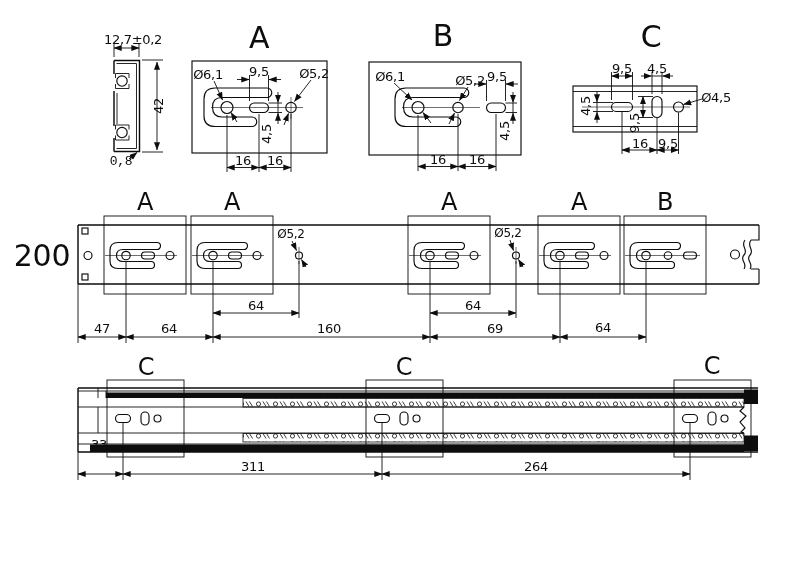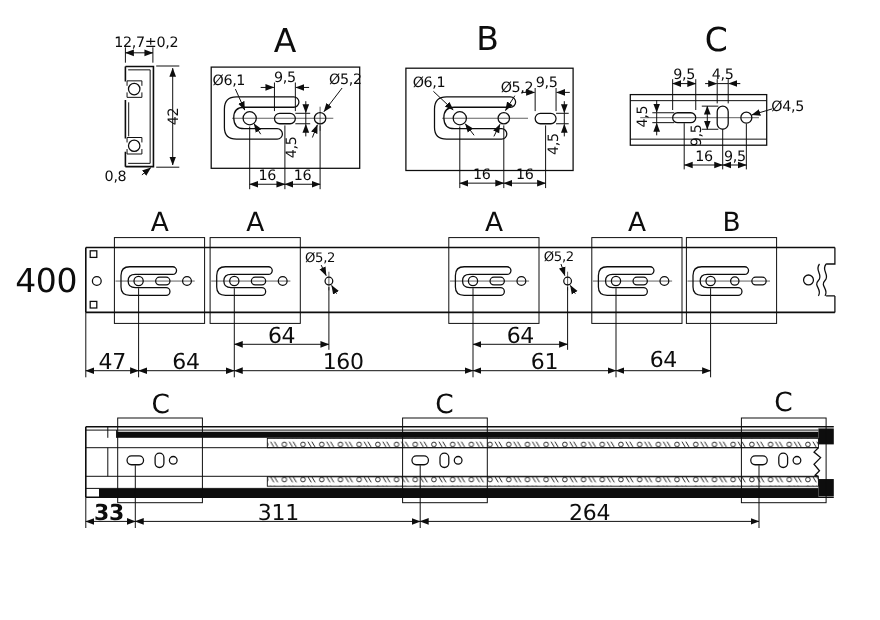--- a/index.html
+++ b/index.html
@@ -4,21 +4,21 @@
 <style>
   html,body{margin:0;padding:0;background:#fff;}
   .sheet{position:relative;width:800px;height:564px;background:#fff;overflow:hidden;
          font-family:"DejaVu Sans",sans-serif;color:#111;}
   .sheet svg{position:absolute;left:0;top:0;}
   .lbl{position:absolute;transform:translate(-50%,-50%);white-space:nowrap;
        letter-spacing:-0.3px;line-height:1;color:#0d0d0d;}
   .rot{transform:translate(-50%,-50%) rotate(-90deg);}
   .s12{font-size:12px;}
   .s13{font-size:13px;}
-  .s15{font-size:20px;}
+  .s15{font-size:13px;}
   .s24{font-size:24px;}
   .s30{font-size:30px;}
 </style>
 </head>
 <body>
 
 <div class="sheet">
 
 <svg width="800" height="564" viewBox="0 0 800 564">
   <defs>
@@ -239,21 +239,21 @@
 
     <path class="d" d="M78,452 V480 M123,423 V480 M382,423 V480 M690,423 V480"></path>
     <line class="d" x1="78" y1="474" x2="123" y2="474" marker-start="url(#ae)" marker-end="url(#ae)"></line>
     <line class="d" x1="123" y1="474" x2="382" y2="474" marker-start="url(#ae)" marker-end="url(#ae)"></line>
     <line class="d" x1="382" y1="474" x2="690" y2="474" marker-start="url(#ae)" marker-end="url(#ae)"></line>
   </g>
 </svg>
 
 <span class="lbl s13" style="left:133px;top:39px;">12,7±0,2</span>
 <span class="lbl rot s13" style="left:158px;top:106px;">42</span>
-<span class="lbl s13" style="left:105px;top:161px;">0,8</span>
+<span class="lbl s13" style="left:121px;top:161px;font-family:Liberation Mono, monospace;">0,8</span>
 
 <span class="lbl s30" style="left:259px;top:38px;">A</span>
 <span class="lbl s13" style="left:208px;top:74px;">Ø6,1</span>
 <span class="lbl s13" style="left:259px;top:71px;">9,5</span>
 <span class="lbl s13" style="left:314px;top:73px;">Ø5,2</span>
 <span class="lbl rot s13" style="left:266px;top:134px;">4,5</span>
 <span class="lbl s13" style="left:243px;top:160px;">16</span>
 <span class="lbl s13" style="left:275px;top:160px;">16</span>
 
 <span class="lbl s30" style="left:443px;top:36px;">B</span>
@@ -266,36 +266,36 @@
 
 <span class="lbl s30" style="left:651px;top:37px;">C</span>
 <span class="lbl s13" style="left:622px;top:68px;">9,5</span>
 <span class="lbl s13" style="left:657px;top:68px;">4,5</span>
 <span class="lbl rot s13" style="left:585px;top:106px;">4,5</span>
 <span class="lbl rot s13" style="left:634px;top:123px;">9,5</span>
 <span class="lbl s13" style="left:716px;top:97px;">Ø4,5</span>
 <span class="lbl s13" style="left:640px;top:143px;">16</span>
 <span class="lbl s13" style="left:668px;top:143px;">9,5</span>
 
-<span class="lbl s30" style="left:42px;top:256px;">400</span>
+<span class="lbl s30" style="left:42px;top:256px;">200</span>
 <span class="lbl s24" style="left:145px;top:202px;">A</span>
 <span class="lbl s24" style="left:232px;top:202px;">A</span>
 <span class="lbl s24" style="left:449px;top:202px;">A</span>
 <span class="lbl s24" style="left:579px;top:202px;">A</span>
 <span class="lbl s24" style="left:665px;top:202px;">B</span>
 <span class="lbl s12" style="left:291px;top:234px;">Ø5,2</span>
 <span class="lbl s12" style="left:508px;top:233px;">Ø5,2</span>
 <span class="lbl s15" style="left:256px;top:305px;">64</span>
 <span class="lbl s15" style="left:473px;top:305px;">64</span>
 <span class="lbl s15" style="left:102px;top:328px;">47</span>
 <span class="lbl s15" style="left:169px;top:328px;">64</span>
-<span class="lbl s15" style="left:312px;top:328px;">160</span>
-<span class="lbl s15" style="left:495px;top:328px;">61</span>
+<span class="lbl s15" style="left:329px;top:328px;">160</span>
+<span class="lbl s15" style="left:495px;top:328px;">69</span>
 <span class="lbl s15" style="left:603px;top:327px;">64</span>
 
 <span class="lbl s24" style="left:146px;top:367px;">C</span>
 <span class="lbl s24" style="left:404px;top:367px;">C</span>
 <span class="lbl s24" style="left:712px;top:366px;">C</span>
-<span class="lbl s15" style="left:99px;top:466px;font-weight:bold;">33</span>
+<span class="lbl s15" style="left:99px;top:444px;">33</span>
 <span class="lbl s15" style="left:253px;top:466px;">311</span>
 <span class="lbl s15" style="left:536px;top:466px;">264</span>
 
 </div>
 
 </body></html>

